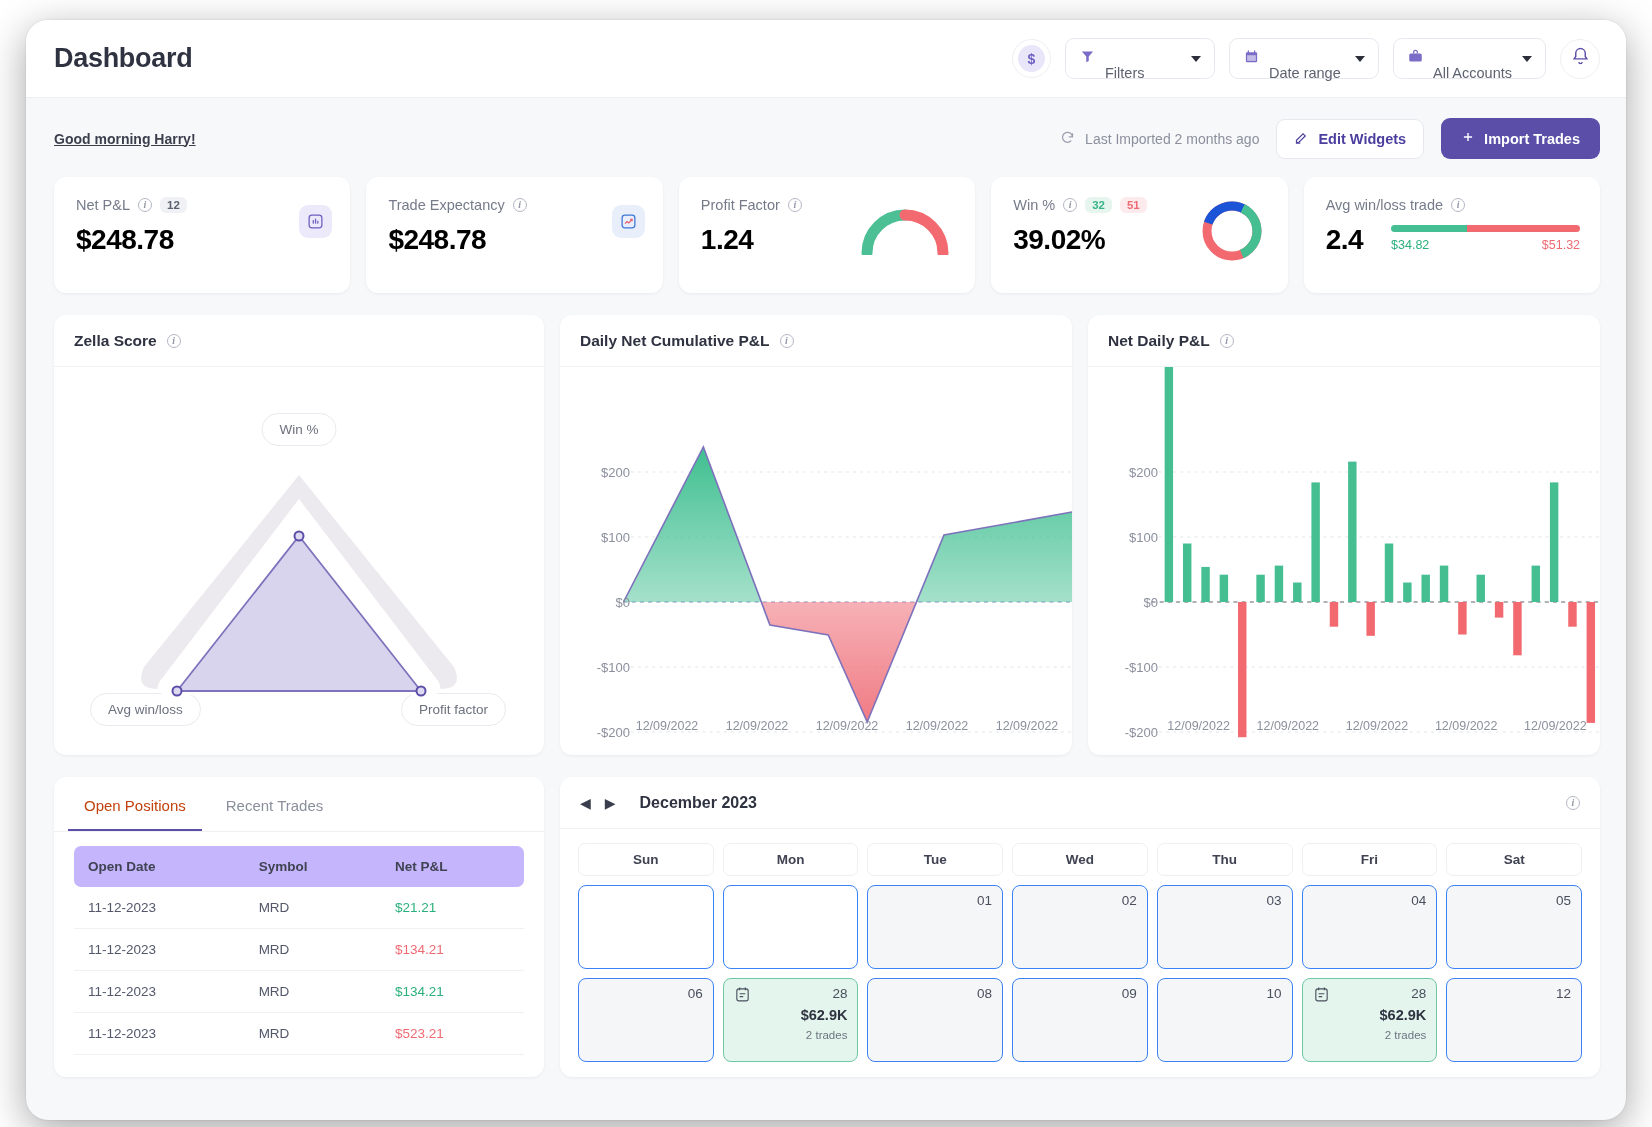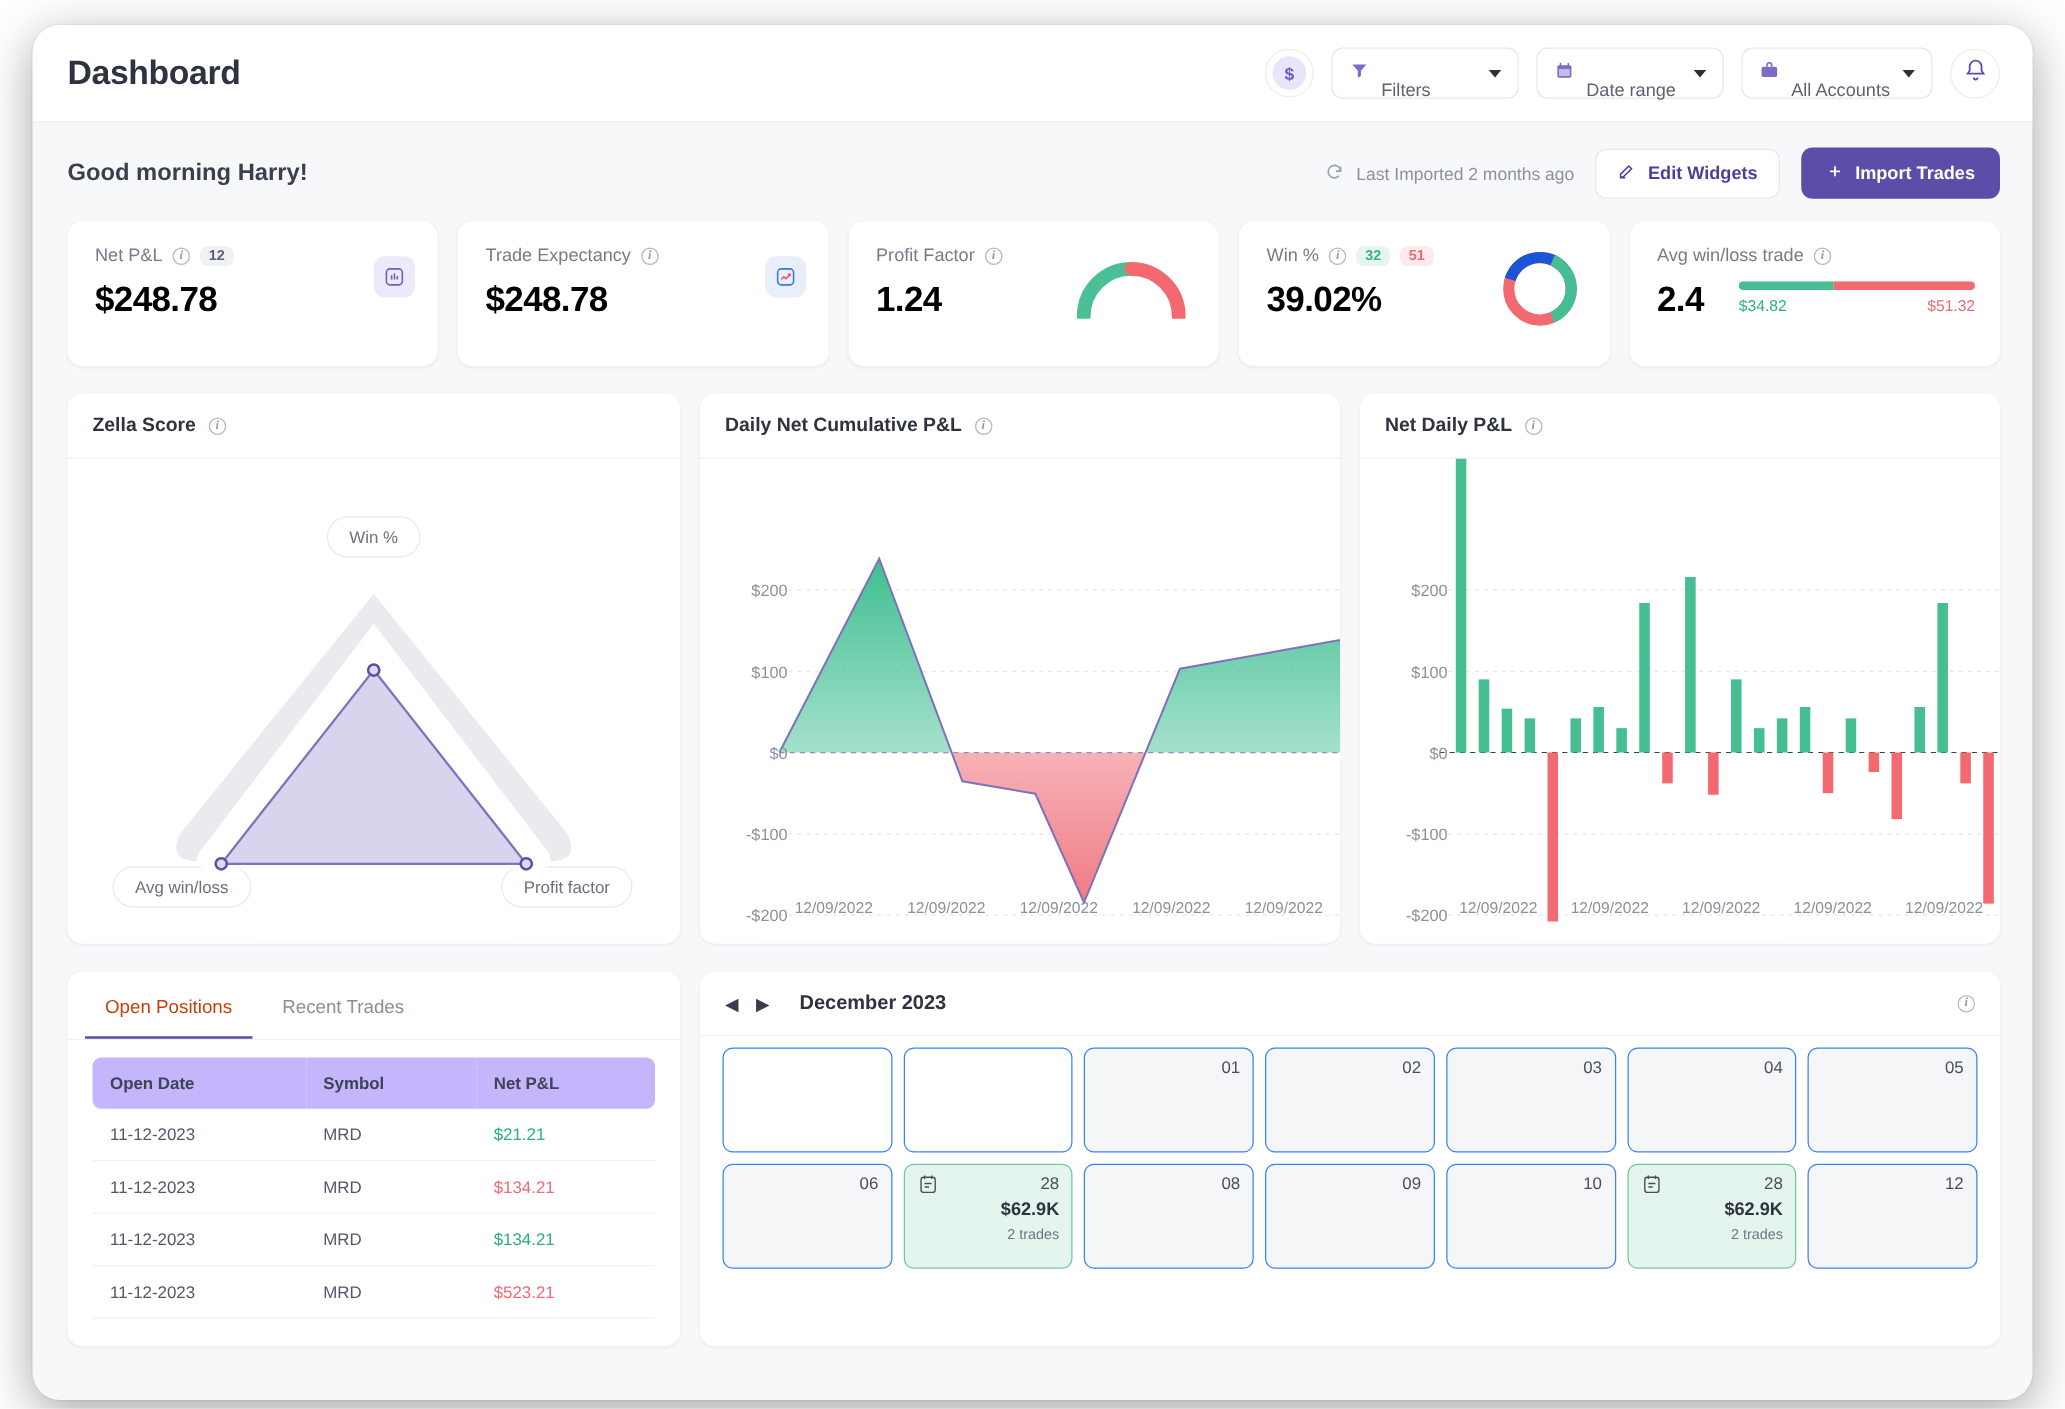--- a/index.html
+++ b/index.html
@@ -58,21 +58,21 @@
   .bell {
     width: 40px; height: 40px; border-radius: 50%; background: #fff;
     border: 1px solid #eceef2; display: flex; align-items: center; justify-content: center;
   }
 
   
   .greet-row {
     display: flex; align-items: center;
     padding: 20px 26px 0 28px;
   }
-  .greeting { font-size: 19px; font-weight: bold; color: #3b3f4d; }
+  .greeting { font-size: 14px; font-weight: bold; color: #3b3f4d; text-decoration: underline; }
   .greet-right { margin-left: auto; display: flex; align-items: center; gap: 17px; }
   .last-imported { font-size: 14px; color: #8b909d; display: flex; align-items: center; gap: 10px; }
   .btn-white {
     height: 40px; background: #fff; border: 1px solid #e6e8ee; border-radius: 9px;
     display: flex; align-items: center; gap: 9px; padding: 0 17px;
     font-size: 14.5px; font-weight: bold; color: #4a3f9e;
   }
   .btn-purple {
     height: 41px; background: #5b4ea8; border-radius: 9px; color: #fff;
     display: flex; align-items: center; gap: 9px; padding: 0 20px;
@@ -539,20 +539,29 @@
       </div>
     </div>
 
     <div class="card w-cal">
       <div class="cal-head">
         <span class="arrow-btn">◀</span>
         <span class="arrow-btn">▶</span>
         <span class="cal-title">December 2023</span>
         <span class="info-i" style="margin-left:auto;">i</span>
       </div>
+      <div class="cal-grid" id="cal-dow">
+            <div class="dow">Sun</div>
+            <div class="dow">Mon</div>
+            <div class="dow">Tue</div>
+            <div class="dow">Wed</div>
+            <div class="dow">Thu</div>
+            <div class="dow">Fri</div>
+            <div class="dow">Sat</div>
+          </div>
       <div class="cal-grid" id="cal-days" style="padding-top:9px;">
             <div class="daycell empty"></div>
             <div class="daycell empty"></div>
             <div class="daycell">
               <span class="dnum">01</span>
             </div>
             <div class="daycell">
               <span class="dnum">02</span>
             </div>
             <div class="daycell">

